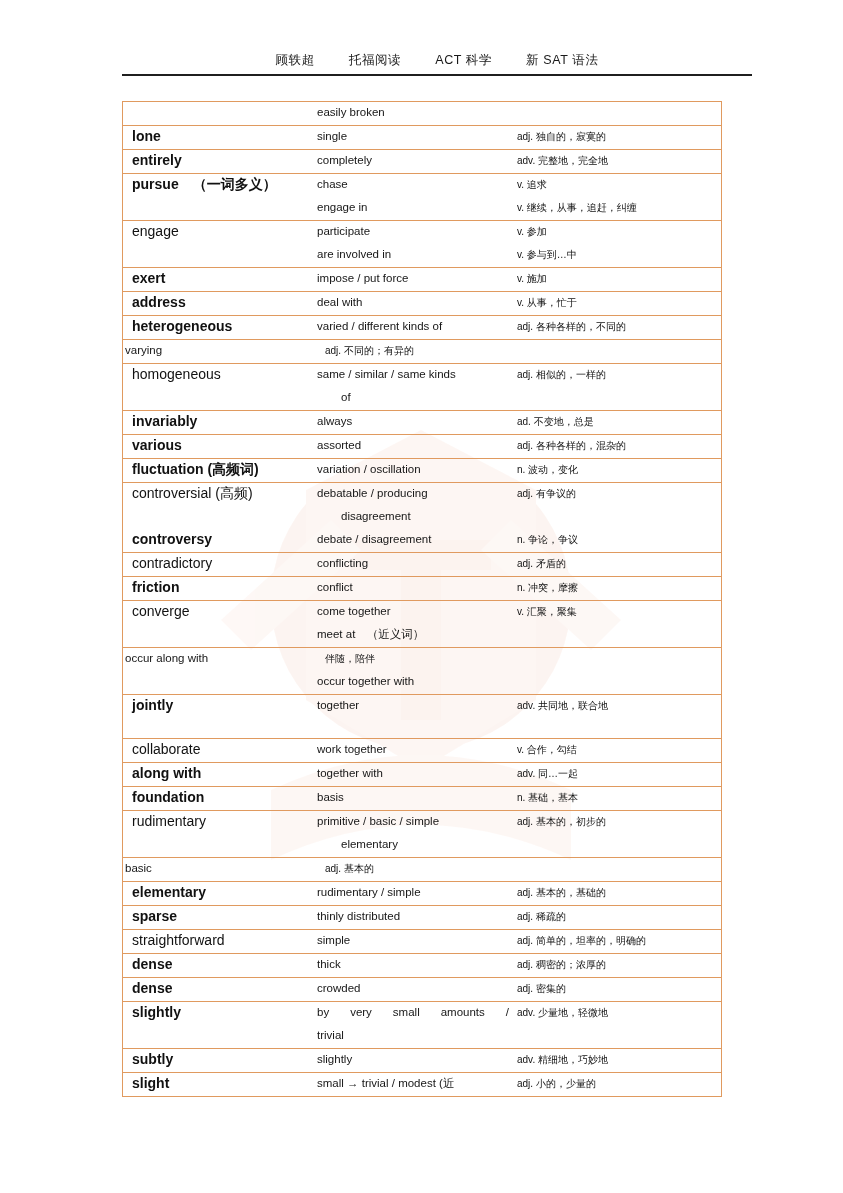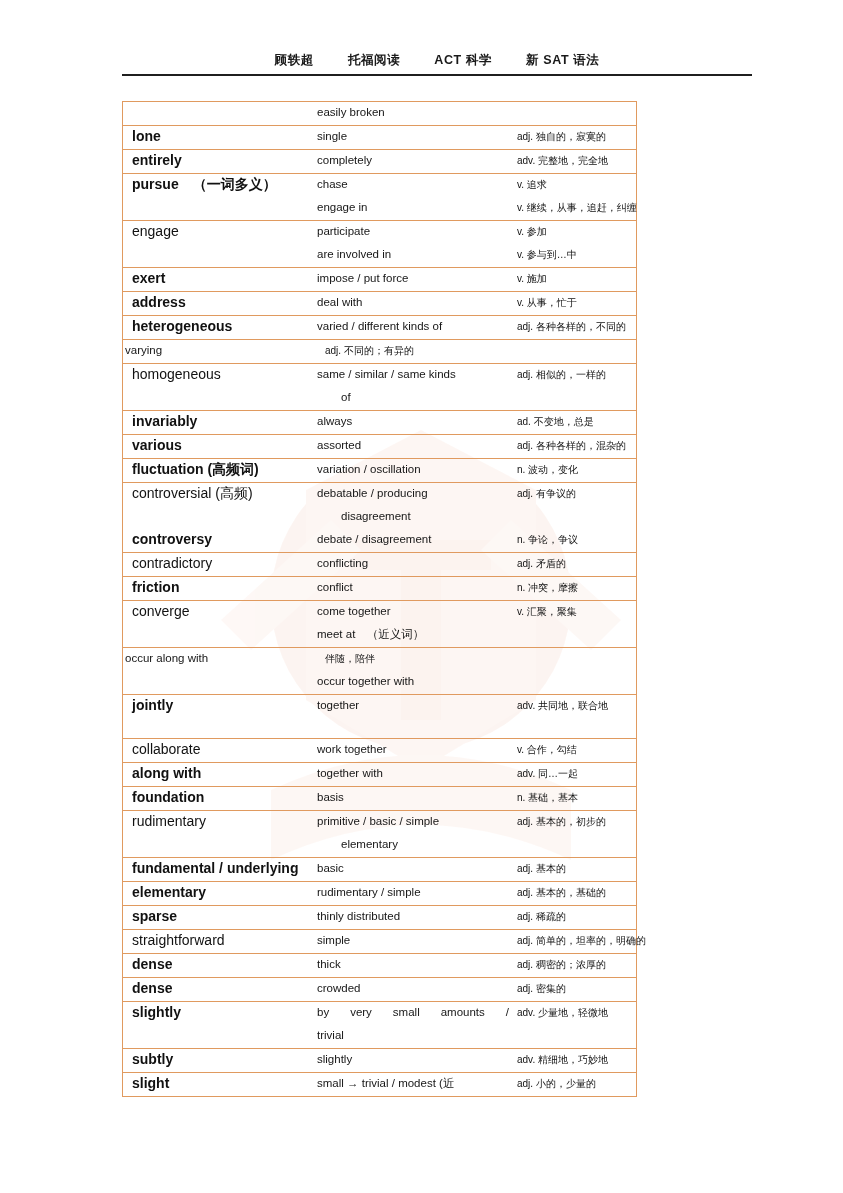--- a/index.html
+++ b/index.html
@@ -36,33 +36,33 @@
     display: flex;
     justify-content: center;
     align-items: baseline;
     gap: 34px;
     font-size: 12.5px;
     color: #1a1a1a;
     letter-spacing: 0.6px;
     padding-bottom: 5px;
     white-space: nowrap;
   }
-  #header-nav .nav-item { font-weight: 700; }
+  #header-nav .nav-item { font-weight: 400; }
   #header-rule {
     height: 2.4px;
     background: #1f1f1f;
     width: 630px;
   }
 
   
   #vocab-table {
     position: absolute;
     left: 122px;
     top: 101px;
-    width: 515px;
+    width: 600px;
     border-left: 1.6px solid #E09A5F;
     border-right: 1.6px solid #E09A5F;
     border-top: 1.6px solid #E09A5F;
     border-bottom: 1.6px solid #E09A5F;
     box-sizing: border-box;
     background: transparent;
     z-index: 1;
   }
   .row-group {
     border-bottom: 1.6px solid #E09A5F;
@@ -330,21 +330,20 @@
         <div class="c-cn">adj. 基本的，初步的</div>
       </div>
       <div class="trow">
         <div class="c-term"></div>
         <div class="c-def indent">elementary</div>
         <div class="c-cn"></div>
       </div>
     </div>
     <div class="row-group">
       <div class="trow">
-        <div class="c-term">fundamental / underlying</div>
         <div class="c-def">basic</div>
         <div class="c-cn">adj. 基本的</div>
       </div>
     </div>
     <div class="row-group">
       <div class="trow">
         <div class="c-term">elementary</div>
         <div class="c-def">rudimentary / simple</div>
         <div class="c-cn">adj. 基本的，基础的</div>
       </div>

